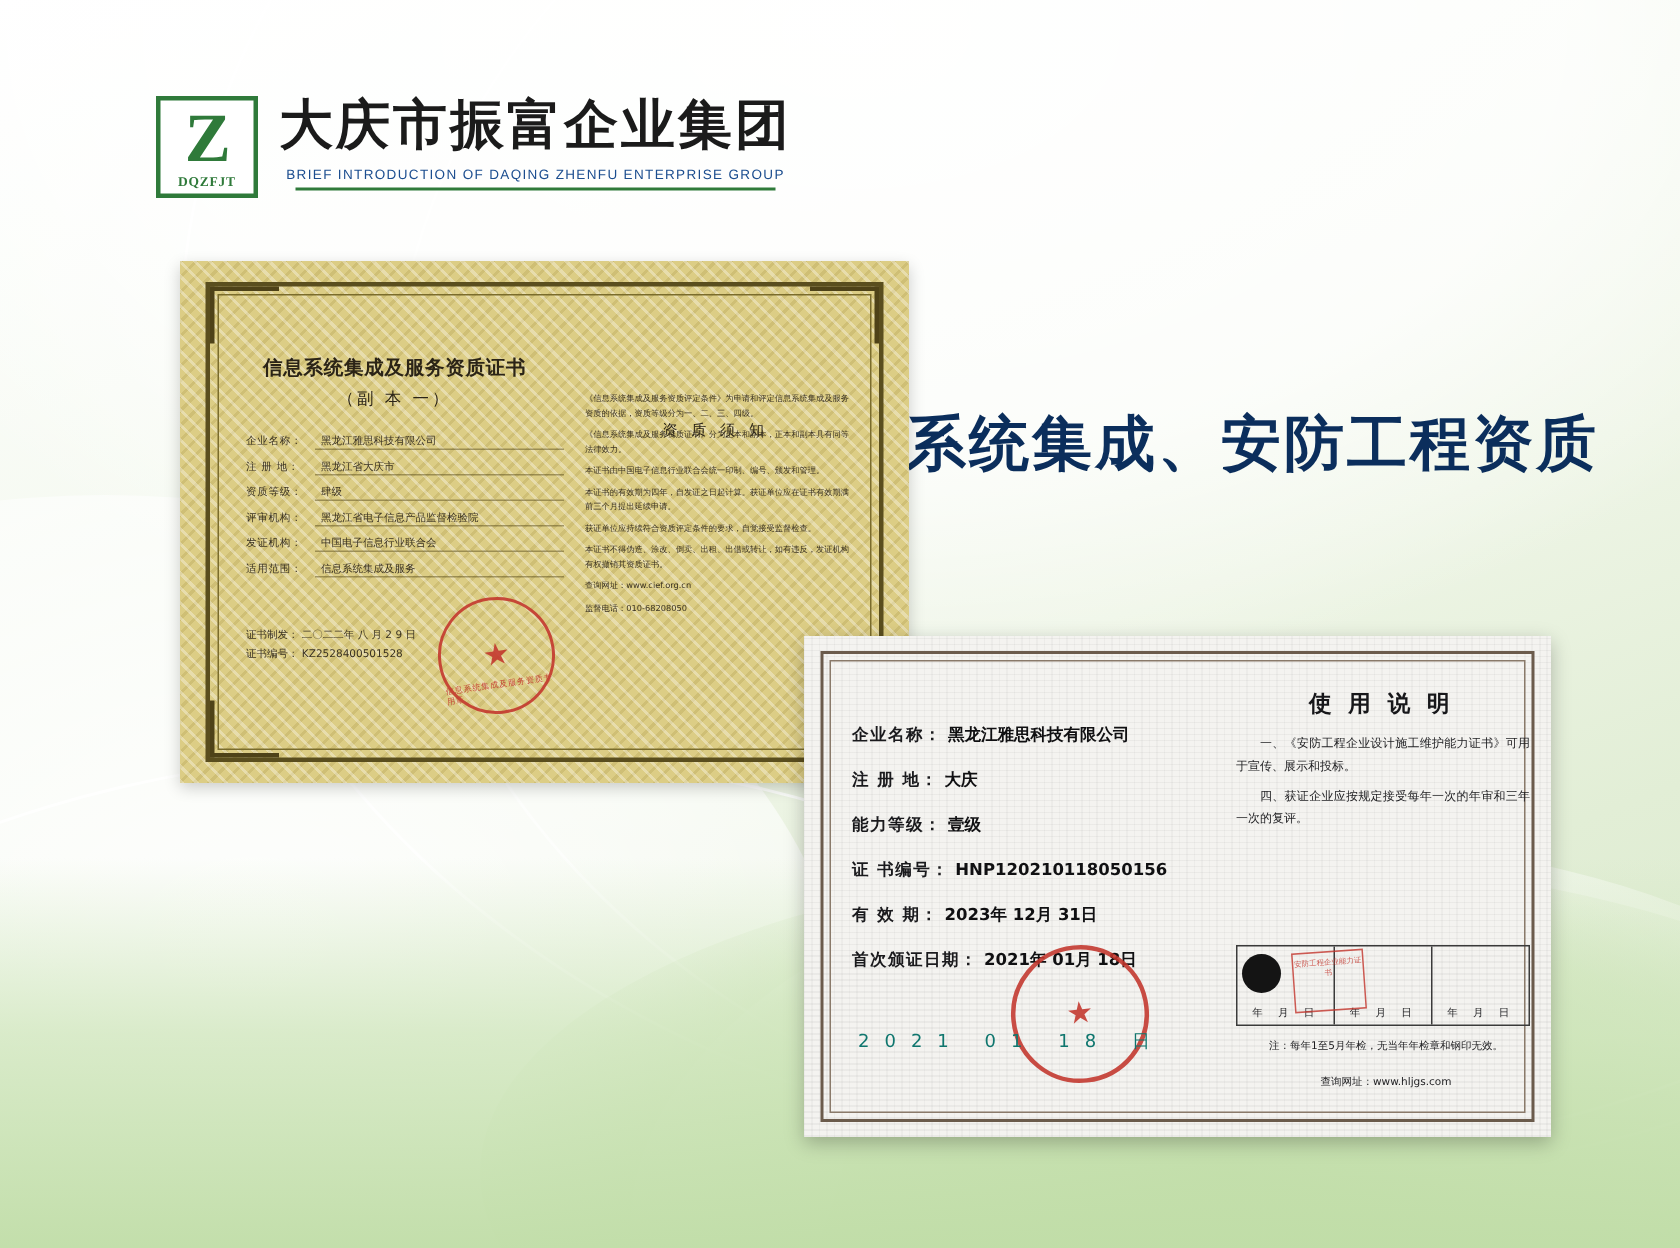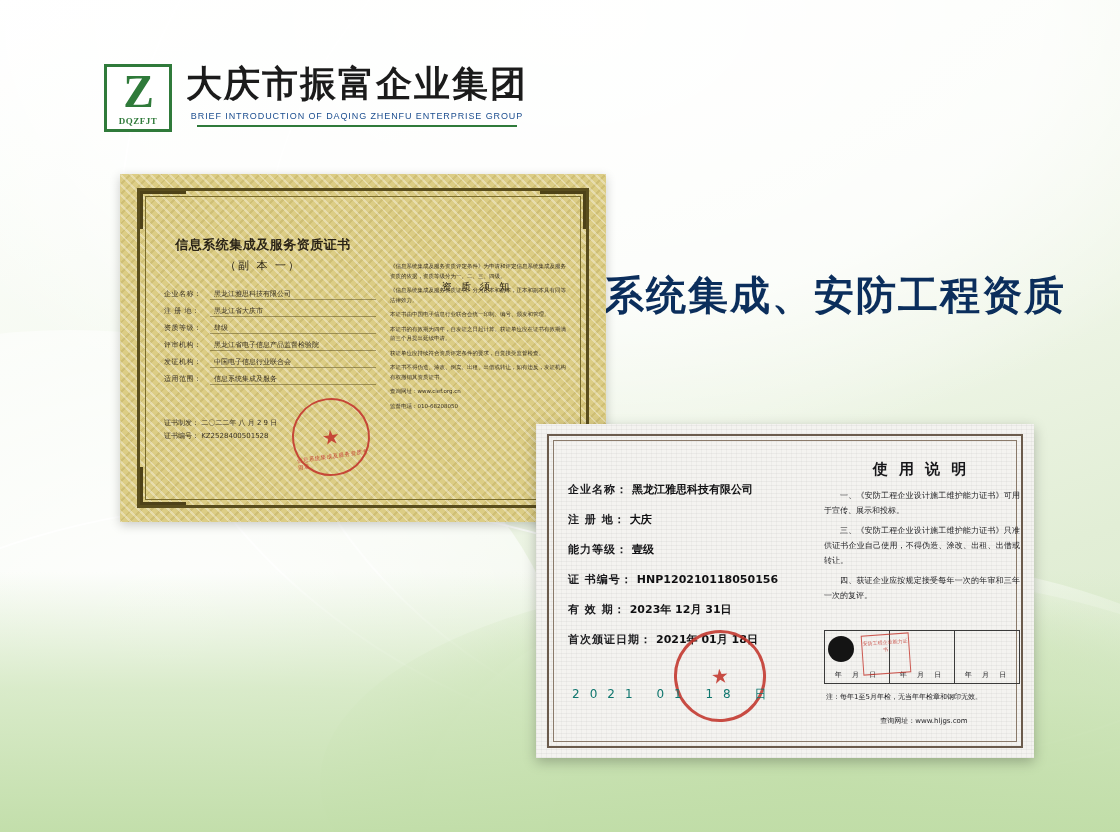--- a/index.html
+++ b/index.html
@@ -461,20 +461,21 @@
   }
   .c2-note {
     position: absolute;
     left: 290px;
     top: 268px;
     width: 196px;
     font-family: "DejaVu Sans", sans-serif;
     font-size: 7px;
     color: #1d1d20;
     line-height: 11px;
+    text-align: center;
   }
   .c2-web {
     position: absolute;
     left: 290px;
     top: 292px;
     width: 196px;
     text-align: center;
     font-family: "DejaVu Sans", sans-serif;
     font-size: 7px;
     color: #1d1d20;
@@ -603,21 +604,20 @@
       </div>
       <div class="c2-row">
         <span class="c2-label">首次颁证日期：</span>
         <span class="c2-value">2021年 01月 18日</span>
       </div>
     </div>
 
     <div class="c2-right-title">使 用 说 明</div>
     <div class="c2-right-body">
       <p>一、《安防工程企业设计施工维护能力证书》可用于宣传、展示和投标。</p>
-      <p>三、《安防工程企业设计施工维护能力证书》只准供证书企业自己使用，不得伪造、涂改、出租、出借或转让。</p>
       <p>四、获证企业应按规定接受每年一次的年审和三年一次的复评。</p>
     </div>
 
     <div class="seal c2-seal">
       <span class="seal-star">★</span>
     </div>
 
     <div class="c2-date">
       <span>2021</span>
       <span>01</span>

